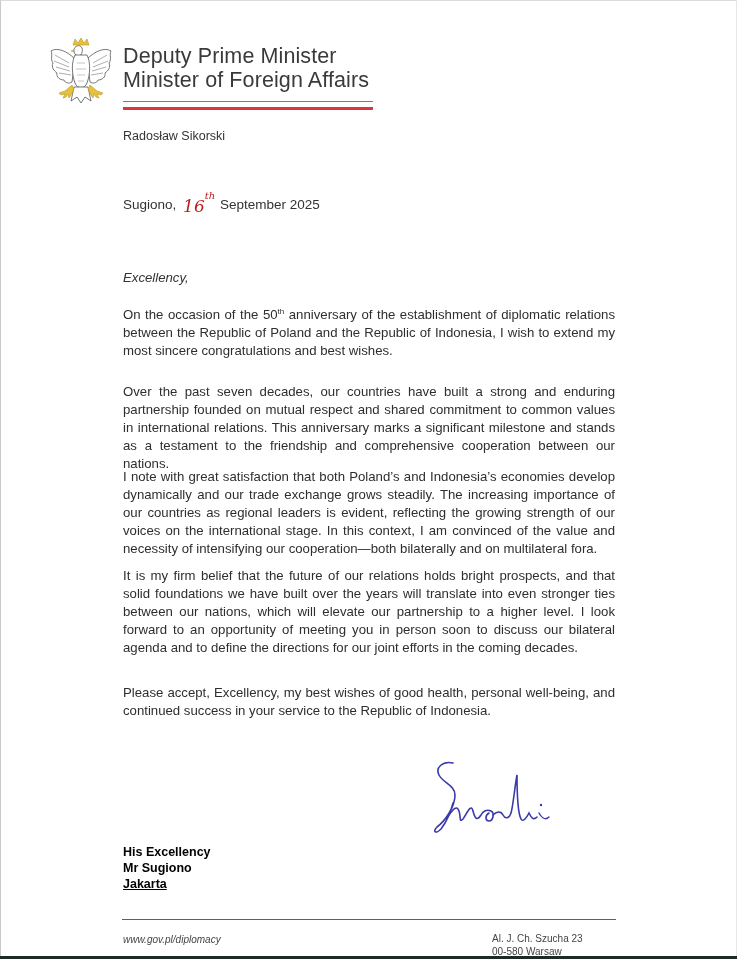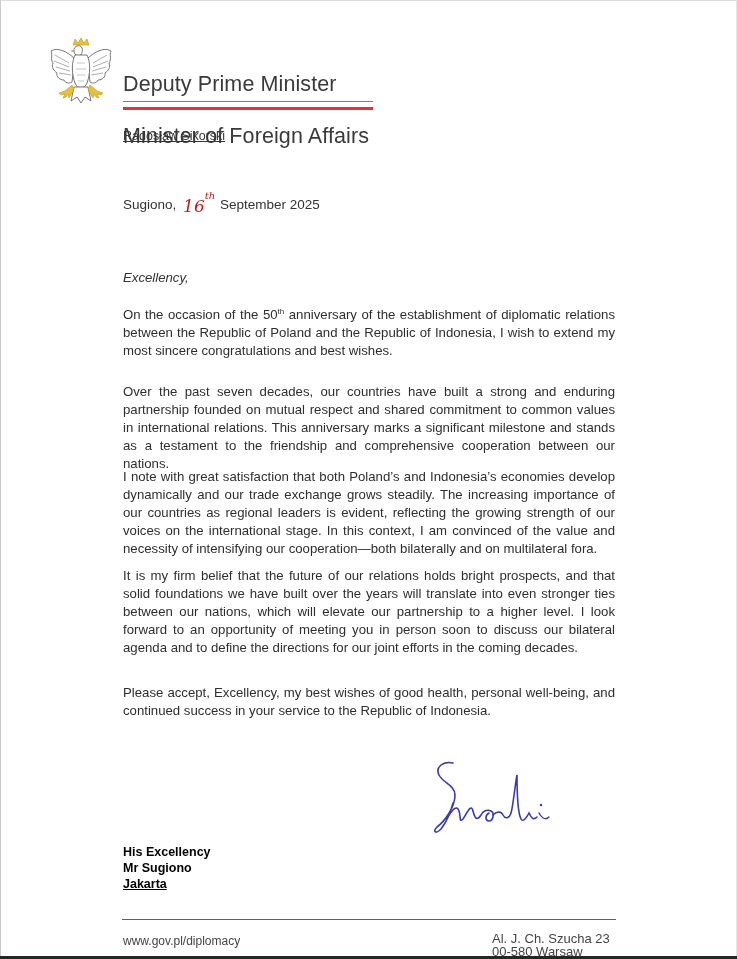--- a/index.html
+++ b/index.html
@@ -8,45 +8,45 @@
     font-family: "Liberation Sans", "DejaVu Sans", sans-serif; color: #2b2b2b;
   }
   .frame {
     position: absolute; left: 0; top: 0; width: 735px; height: 955px;
     border-left: 1px solid #c9c9c9; border-top: 1px solid #dcdcdc; border-right: 1px solid #e6e6e6;
   }
   .bottom-strip { position: absolute; left: 0; top: 956px; width: 737px; height: 3px; background: #1e2a26; }
 
   .emblem { position: absolute; left: 47px; top: 37px; width: 68px; height: 74px; }
   .header-title { position: absolute; left: 123px; top: 44px; font-size: 21.5px; line-height: 24px; color: #3a3a3a; letter-spacing: 0.1px; }
-  .header-title div { white-space: nowrap; margin-top: 28px; }
+  .header-title div { white-space: nowrap; }
   .rule-gray { position: absolute; left: 123px; top: 101px; width: 250px; height: 1px; background: #7a7e85; }
   .rule-red { position: absolute; left: 123px; top: 107px; width: 250px; height: 3px; background: #d9363e; }
 
-  .sender { position: absolute; left: 123px; top: 129px; font-size: 12.5px; color: #333; text-decoration: underline; }
+  .sender { position: absolute; left: 123px; top: 129px; font-size: 12.5px; color: #333; }
   .date-line { position: absolute; left: 123px; top: 193px; font-size: 13.5px; color: #333; white-space: nowrap; }
   .date-line .hand { color: #b91c1c; font-family: "DejaVu Serif", serif; font-style: italic; font-size: 17px; position: relative; top: 3px; margin: 12px 1px 0 3px; }
   .date-line .hand sup { font-size: 10px; position: relative; top: -6px; }
 
   .body-text { position: absolute; left: 123px; width: 492px; font-size: 13.2px; line-height: 18px; color: #2e2e2e; text-align: justify; }
   .salutation { position: absolute; left: 123px; top: 270px; font-size: 13.2px; font-style: italic; color: #333; }
   .p1 { top: 303px; }
   .p2 { top: 383px; }
   .p3 { top: 468px; }
   .p4 { top: 567px; }
   .p5 { top: 684px; }
   .p1 sup { font-size: 8px; }
 
   .signature { position: absolute; left: 425px; top: 755px; width: 140px; height: 85px; }
 
   .addressee { position: absolute; left: 123px; top: 844px; font-size: 12.5px; line-height: 16px; font-weight: bold; color: #000000; }
   .addressee .city { text-decoration: underline; }
   .footer-rule { position: absolute; left: 122px; top: 919px; width: 494px; height: 1px; background: #5f5f5f; }
-  .footer-web { position: absolute; left: 123px; top: 934px; font-size: 12px; color: #444; }
-  .footer-addr { position: absolute; left: 492px; top: 932px; font-size: 13px; line-height: 13px; color: #444; }
+  .footer-web { position: absolute; left: 123px; top: 934px; font-size: 10px; color: #444; font-style: italic; }
+  .footer-addr { position: absolute; left: 492px; top: 932px; font-size: 10px; line-height: 13px; color: #444; }
 </style>
 </head>
 <body>
 
 <div class="frame"></div>
 
 <svg class="emblem" viewBox="0 0 68 74">
 
   <path d="M26 8 L28 2 L31 6 L34 1 L37 6 L40 2 L42 8 Z" fill="#e6c23a" stroke="#b8962a" stroke-width="0.6"></path>
 

